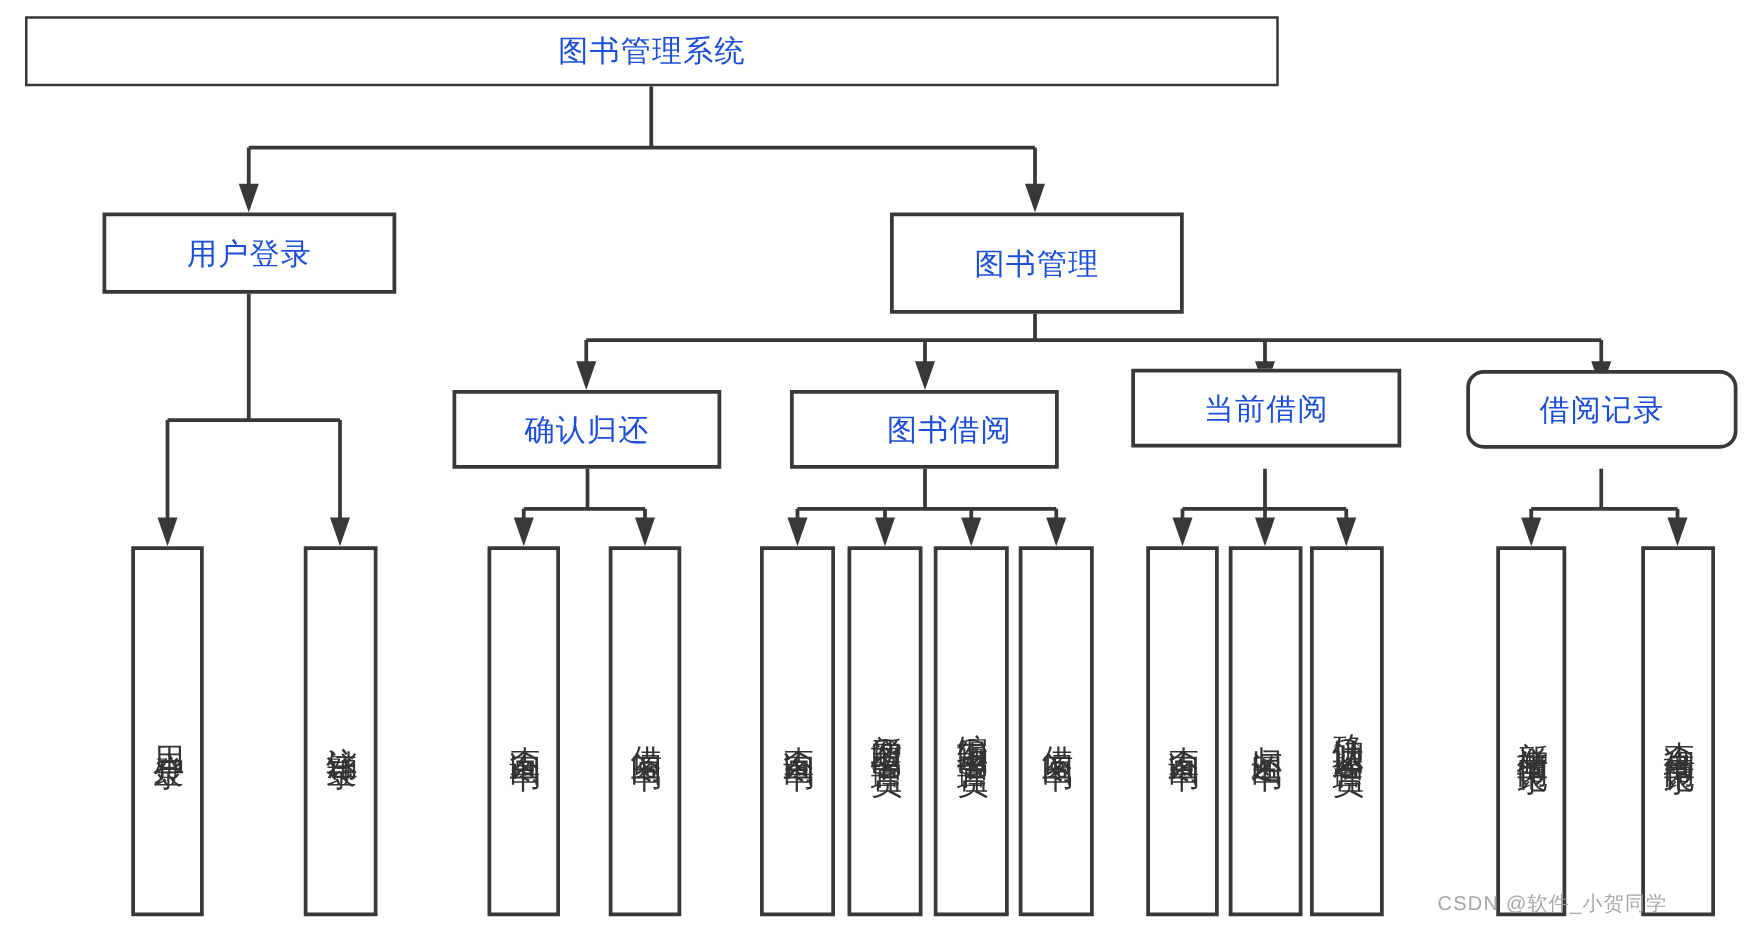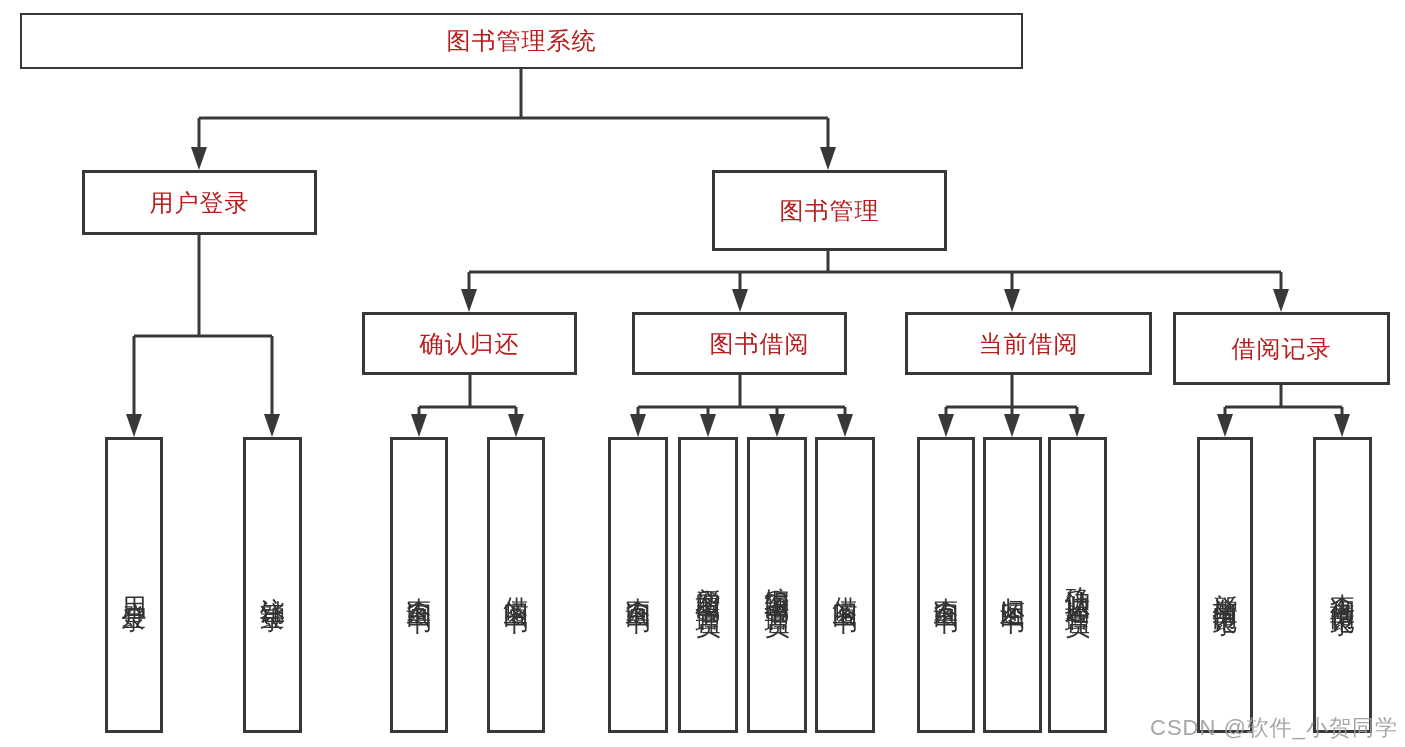--- a/index.html
+++ b/index.html
@@ -18,38 +18,38 @@
     background:#ffffff;
     border:3px solid #383838;
     display:flex;
     align-items:center;
     justify-content:center;
     z-index:2;
   }
   .node.root{border-width:2px;}
   .hlabel{
     font-size:24px;
-    color:#b91c1c;
+    color:#1d4ed8;
     letter-spacing:1px;
     white-space:nowrap;
   }
   .leaf .vlabel{
     writing-mode:vertical-rl;
     text-orientation:upright;
     font-size:25px;
     line-height:1;
     letter-spacing:4px;
     color:#333333;
   }
   .watermark{
     position:absolute;
     left:1150px;
     top:713px;
     z-index:3;
-    font-size:22px;
+    font-size:16px;
     color:rgba(158,158,158,0.92);
     white-space:nowrap;
     letter-spacing:1px;
   }
 </style>
 </head>
 <body>
 
 <div class="canvas">
 
@@ -136,24 +136,24 @@
   <div class="node" style="left:712px;top:170px;width:235px;height:81px;">
     <span class="hlabel">图书管理</span>
   </div>
 
   <div class="node" style="left:362px;top:312px;width:215px;height:63px;">
     <span class="hlabel">确认归还</span>
   </div>
   <div class="node" style="left:632px;top:312px;width:215px;height:63px;padding-left:40px;">
     <span class="hlabel">图书借阅</span>
   </div>
-  <div class="node" style="left:905px;top:312px;width:247px;height:63px;">
+  <div class="node" style="left:905px;top:295px;width:216px;height:63px;">
     <span class="hlabel">当前借阅</span>
   </div>
-  <div class="node" style="left:1173px;top:312px;width:217px;height:73px;">
+  <div class="node" style="left:1173px;top:296px;width:217px;height:63px;border-radius:14px;">
     <span class="hlabel">借阅记录</span>
   </div>
 
   <div class="node leaf" style="left:105px;top:437px;width:58px;height:296px;">
     <span class="vlabel">用户登录</span>
   </div>
   <div class="node leaf" style="left:243px;top:437px;width:59px;height:296px;">
     <span class="vlabel">注销登录</span>
   </div>
 

